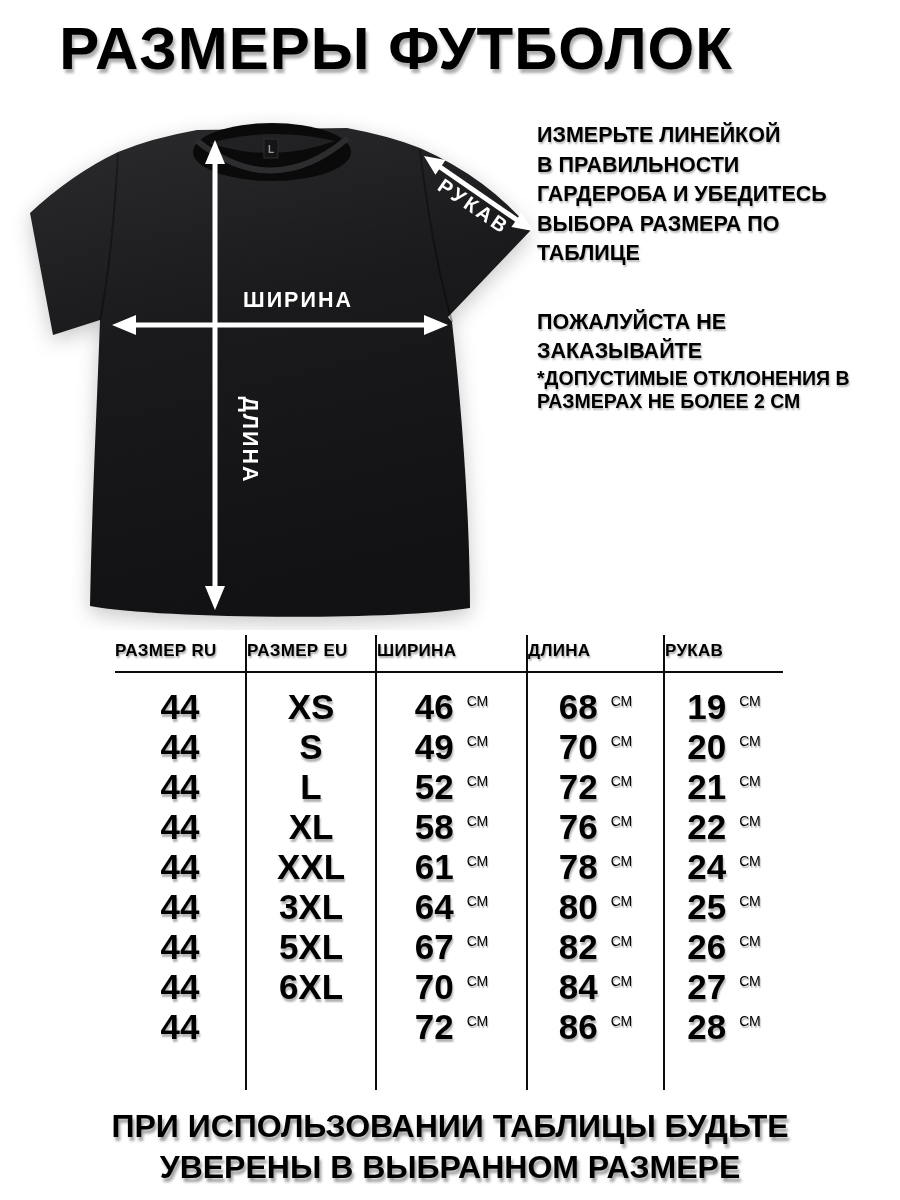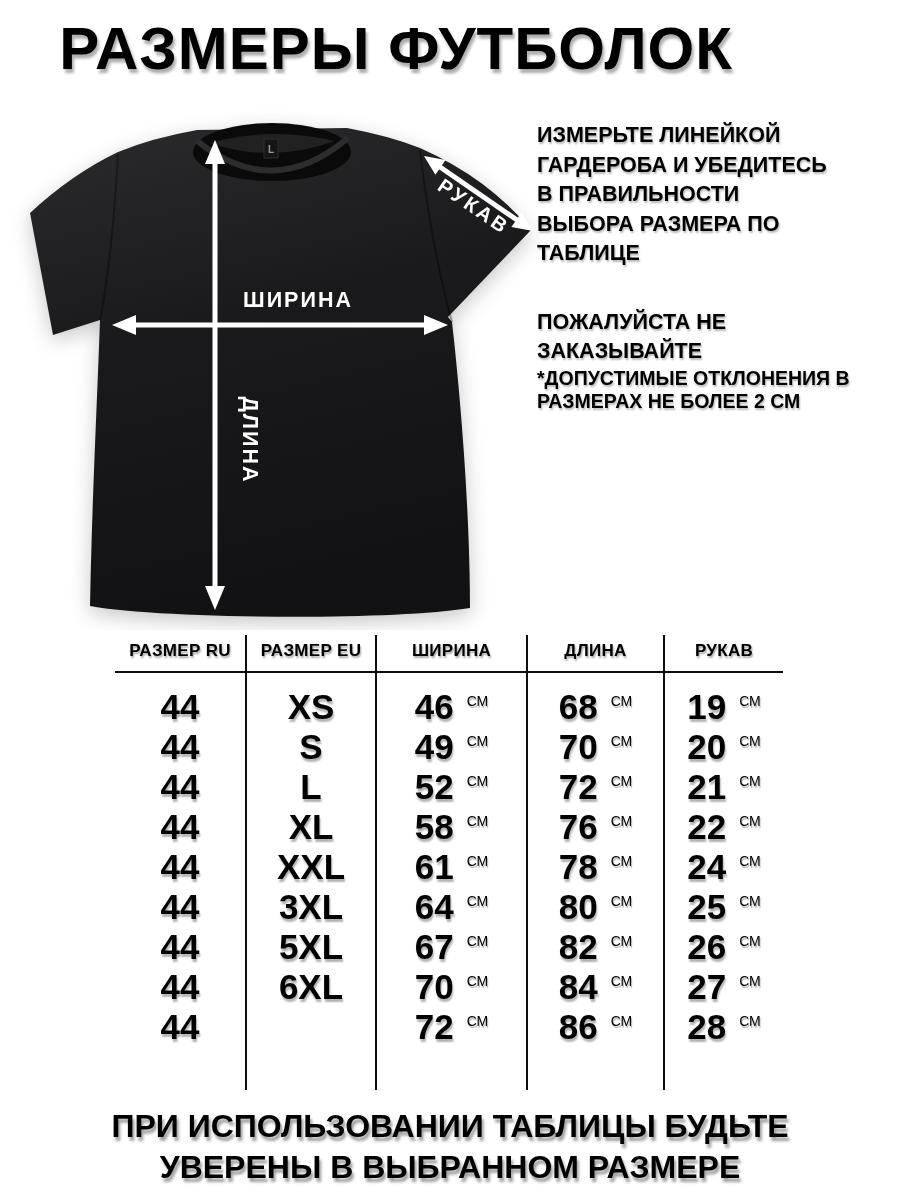--- a/index.html
+++ b/index.html
@@ -24,21 +24,21 @@
   .info .p3{font-size:19.5px;line-height:23px;}
 
   .size-table{
     position:absolute;left:115px;top:635px;width:668px;height:455px;
     display:flex;
   }
   .col{height:455px;box-sizing:border-box;}
   .col.sep{border-right:2px solid #0d0d0d;}
   .c1{width:132px}.c2{width:130px}.c3{width:151px}.c4{width:137px}.c5{width:118px}
   .th{
-    height:36px;line-height:32px;text-align:center;
+    height:36px;line-height:32px;
     font-size:17px;font-weight:700;letter-spacing:0.3px;
     text-shadow:1px 2px 2px rgba(0,0,0,0.35);
   }
   .hline{position:absolute;left:0;top:36px;width:668px;height:2px;background:#0d0d0d;}
   .col-body{padding-top:16px;}
   .td{height:40px;display:flex;align-items:center;justify-content:center;}
   .val{
     font-size:35px;font-weight:700;
     text-shadow:1px 3px 2px rgba(0,0,0,0.3);
   }
@@ -123,22 +123,22 @@
       <text transform="translate(243 330) rotate(90)" font-size="21.5" letter-spacing="2" text-anchor="middle">ДЛИНА</text>
       <text transform="translate(470 102) rotate(34.5)" font-size="20" letter-spacing="3" text-anchor="middle">РУКАВ</text>
     </g>
   </svg>
 </div>
 
 <div class="info">
   <div class="para p1">
 
   <div class="line">ИЗМЕРЬТЕ ЛИНЕЙКОЙ</div>
+      <div class="line">В ПРАВИЛЬНОСТИ</div>
       <div class="line">ГАРДЕРОБА И УБЕДИТЕСЬ</div>
-      <div class="line">В ПРАВИЛЬНОСТИ</div>
       <div class="line">ВЫБОРА РАЗМЕРА ПО</div>
       <div class="line">ТАБЛИЦЕ</div>
     </div>
   <div class="para p2">
 
   <div class="line">ПОЖАЛУЙСТА НЕ</div>
       <div class="line">ЗАКАЗЫВАЙТЕ</div>
     </div>
   <div class="para p3">
 

